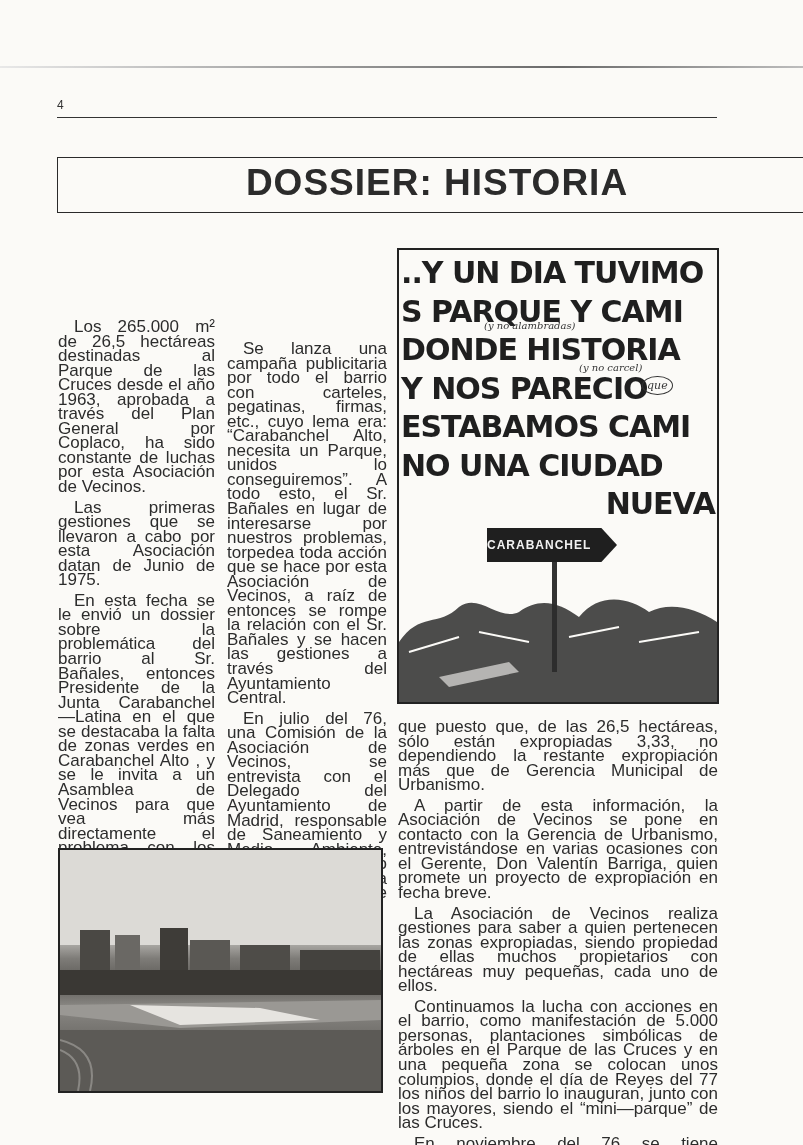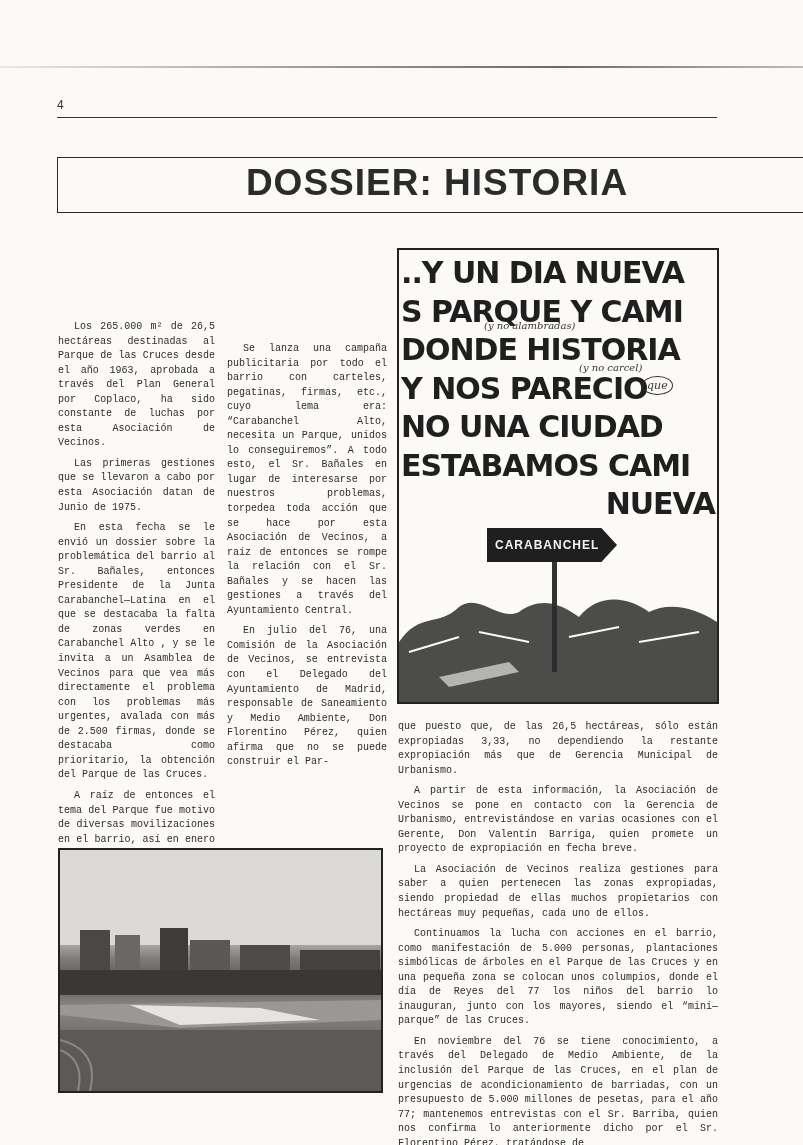--- a/index.html
+++ b/index.html
@@ -10,43 +10,43 @@
   }
   .top-edge { position:absolute; left:0; top:66px; width:803px; height:2px;
     background:linear-gradient(90deg,#e8e8e8,#9a9a9a 40%,#6a6a6a 70%,#bdbdbd); }
   .page-num { position:absolute; left:57px; top:98px; font-size:12px; color:#333; }
   .page-rule { position:absolute; left:57px; top:117px; width:660px; height:1px; background:#333; }
   .title-box { position:absolute; left:57px; top:157px; width:760px; height:56px;
     border:1.5px solid #2a2a2a; box-sizing:border-box; }
   .title-box .t { position:absolute; left:0; right:0; top:4px; text-align:center;
     font-weight:bold; font-size:37px; letter-spacing:1px; color:#2b2b2b;
     font-family:"Liberation Sans", sans-serif; }
-  .col { position:absolute; font-size:10px; line-height:14.55px; color:#2c2c2c;
-    text-align:justify;font-family:Liberation Mono, monospace; }
+  .col { position:absolute; font-size:17px; line-height:14.55px; color:#2c2c2c;
+    text-align:justify; }
   .col p { margin:0 0 6px 0; text-indent:16px; }
   .col1 { left:58px; top:320px; width:157px; }
   .col2 { left:227px; top:320px; width:160px; }
   .col3 { left:398px; top:720px; width:320px; }
   .col2 .gap { height:22px; }
   .poster { position:absolute; left:397px; top:248px; width:322px; height:456px;
     border:2px solid #222; box-sizing:border-box; background:#fbfaf7; overflow:hidden; }
   .poster .lines { position:absolute; left:2px; right:2px; top:4px;
     font-family:"DejaVu Sans", sans-serif; font-weight:bold; color:#1f1f1f;
     font-size:30px; line-height:38.5px; white-space:nowrap; letter-spacing:-1px; }
   .poster .line { display:block; }
   .poster .line.r { text-align:right; }
   .hand { position:absolute; font-family:"DejaVu Serif", serif; font-style:italic;
     font-size:10px; color:#333; }
   .hand.h1 { left:85px; top:70px; }
   .hand.h2 { left:180px; top:112px; }
   .hand.h3 { left:243px; top:126px; border:1px solid #333; border-radius:50%;
     padding:2px 4px; font-size:11px; }
   .sign { position:absolute; left:88px; top:278px; width:130px; height:34px;
     background:#1f1f1f; color:#f2f2f2; font-size:12px; font-weight:bold;
-    display:flex; align-items:center; padding-left:8px; box-sizing:border-box;
+    display:flex; align-items:center; box-sizing:border-box;
     letter-spacing:1px; clip-path:polygon(0 0,88% 0,100% 50%,88% 100%,0 100%); }
   .post { position:absolute; left:153px; top:312px; width:5px; height:110px; background:#333; }
   .bushes { position:absolute; left:0; right:0; bottom:0; height:120px; }
   .photo { position:absolute; left:58px; top:848px; width:325px; height:245px;
     border:2px solid #222; box-sizing:border-box; overflow:hidden;
     background:linear-gradient(#dedcd8 0%,#c9c7c3 35%,#7e7c78 45%,#5a5854 55%,#8a8884 65%,#6b6965 80%,#54524e 100%); }
   .photo svg { position:absolute; left:0; top:0; }
 </style>
 </head>
 <body>
@@ -67,26 +67,26 @@
 </div>
 
 <div class="col col2">
   <div class="gap"></div>
   <p>Se lanza una campaña publicitaria por todo el barrio con carteles, pegatinas, firmas, etc., cuyo lema era: “Carabanchel Alto, necesita un Parque, unidos lo conseguiremos”. A todo esto, el Sr. Bañales en lugar de interesarse por nuestros problemas, torpedea toda acción que se hace por esta Asociación de Vecinos, a raíz de entonces se rompe la relación con el Sr. Bañales y se hacen las gestiones a través del Ayuntamiento Central.</p>
   <p>En julio del 76, una Comisión de la Asociación de Vecinos, se entrevista con el Delegado del Ayuntamiento de Madrid, responsable de Saneamiento y Medio Ambiente, Don Florentino Pérez, quien afirma que no se puede construir el Par-</p>
 </div>
 
 <div class="poster">
   <div class="lines">
-    <span class="line">..Y UN DIA NUEVA</span>
+    <span class="line">..Y UN DIA TUVIMO</span>
     <span class="line">S PARQUE Y CAMI</span>
     <span class="line">DONDE HISTORIA</span>
     <span class="line">Y NOS PARECIO</span>
+    <span class="line">ESTABAMOS CAMI</span>
     <span class="line">NO UNA CIUDAD</span>
-    <span class="line">ESTABAMOS CAMI</span>
     <span class="line r">NUEVA</span>
   </div>
   <span class="hand h1">(y no alambradas)</span>
   <span class="hand h2">(y no carcel)</span>
   <span class="hand h3">que</span>
   <div class="sign">
     <span>CARABANCHEL</span>
   </div>
   <div class="post"></div>
   <svg class="bushes" width="318" height="120" viewBox="0 0 318 120">

